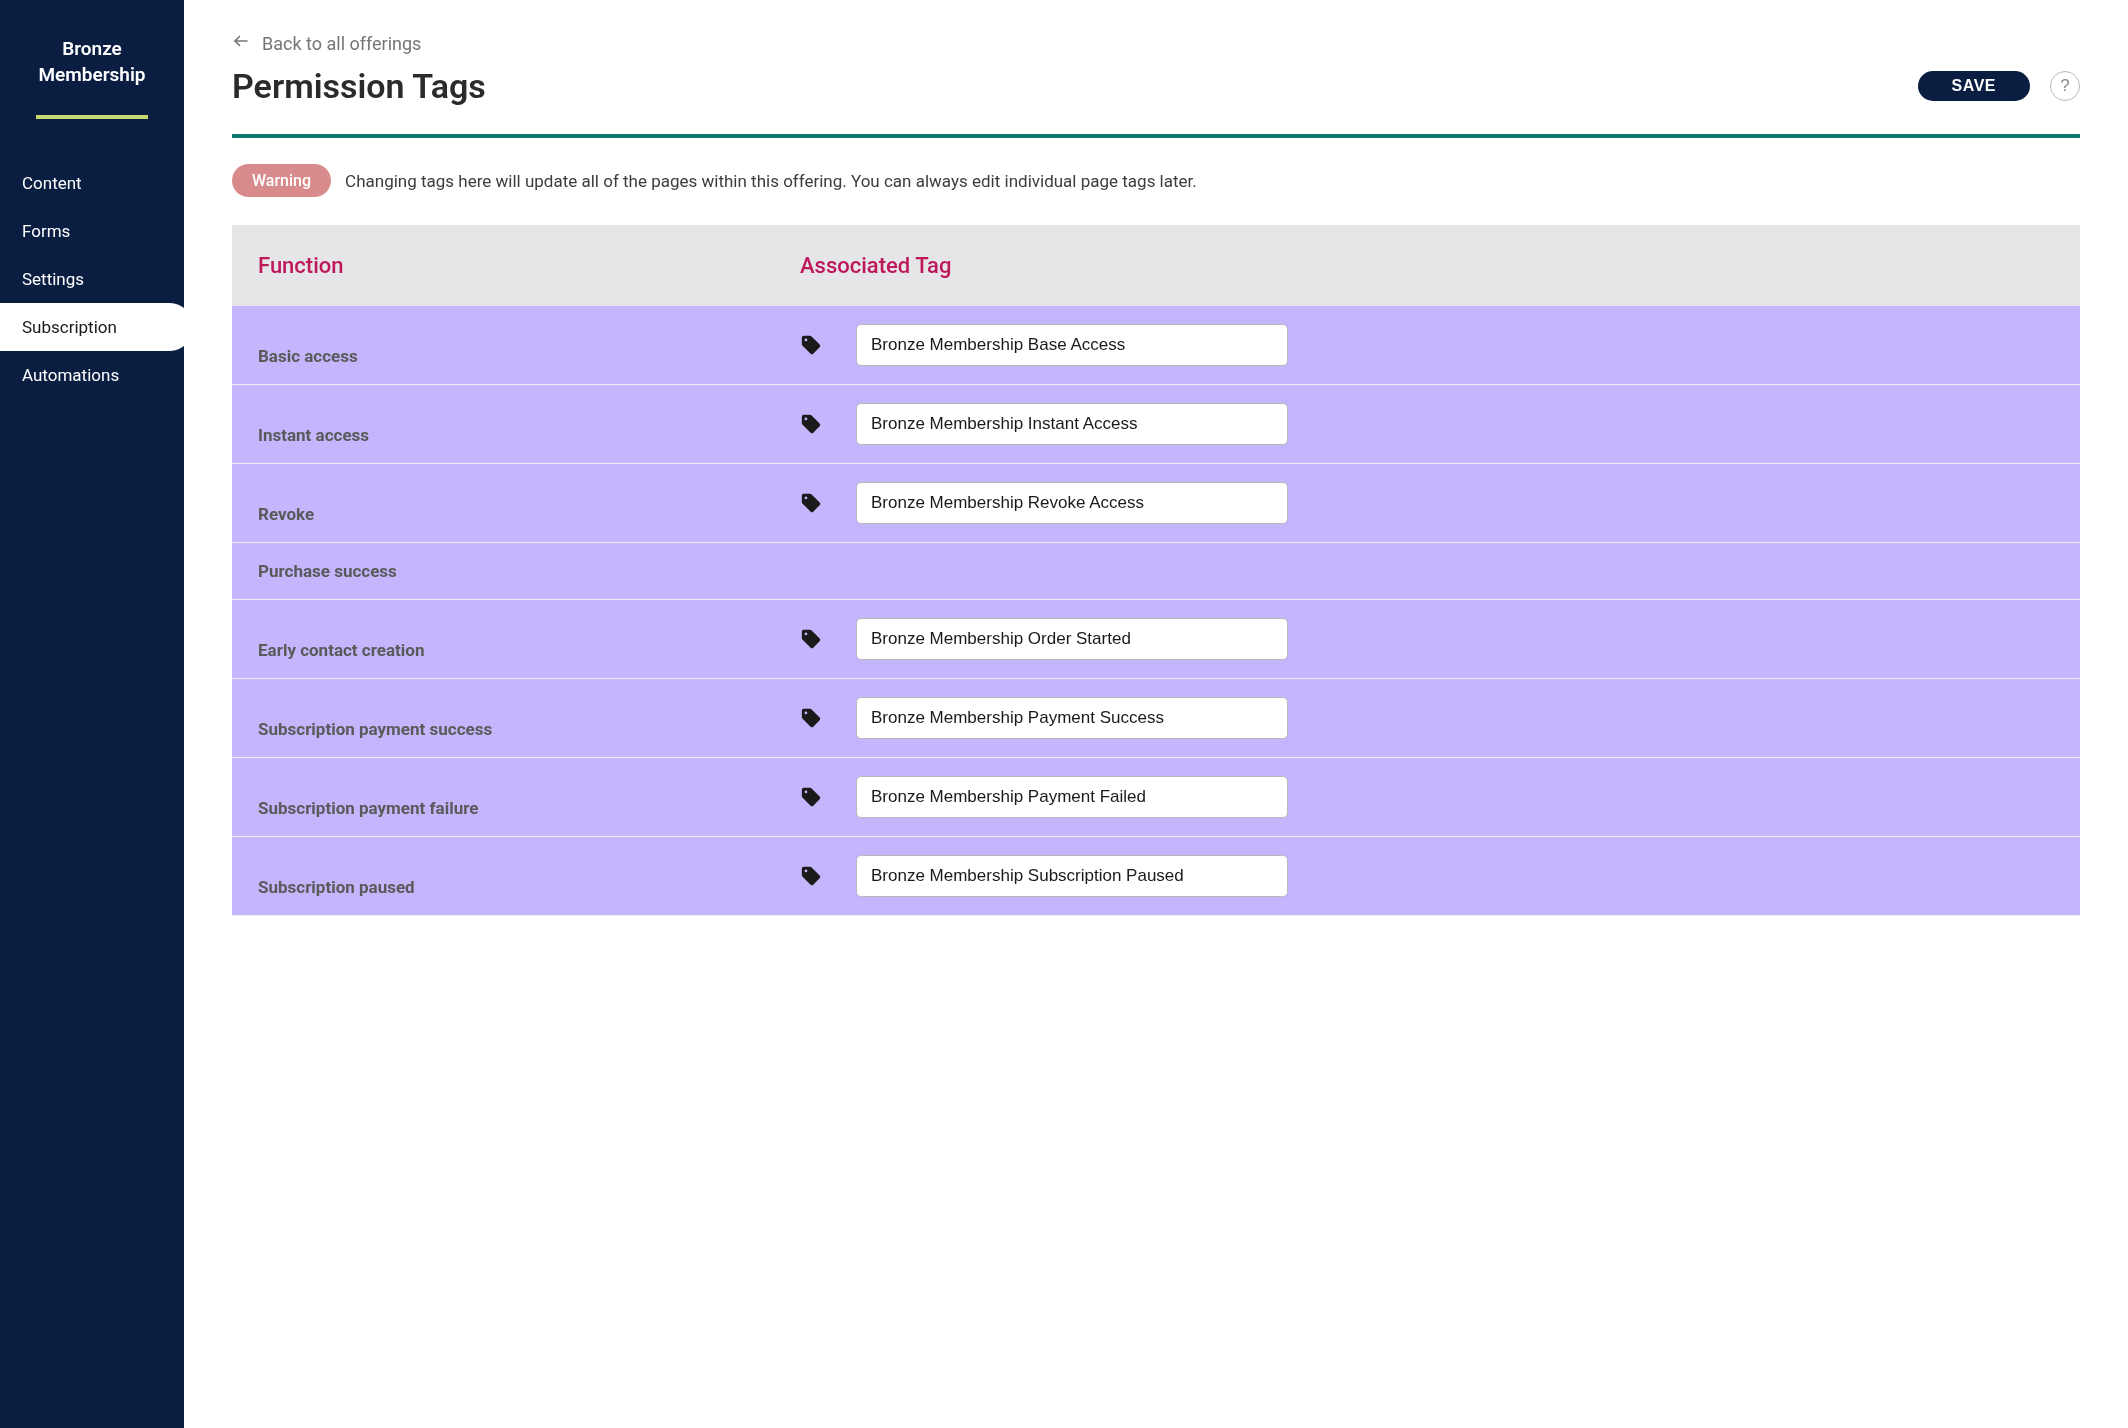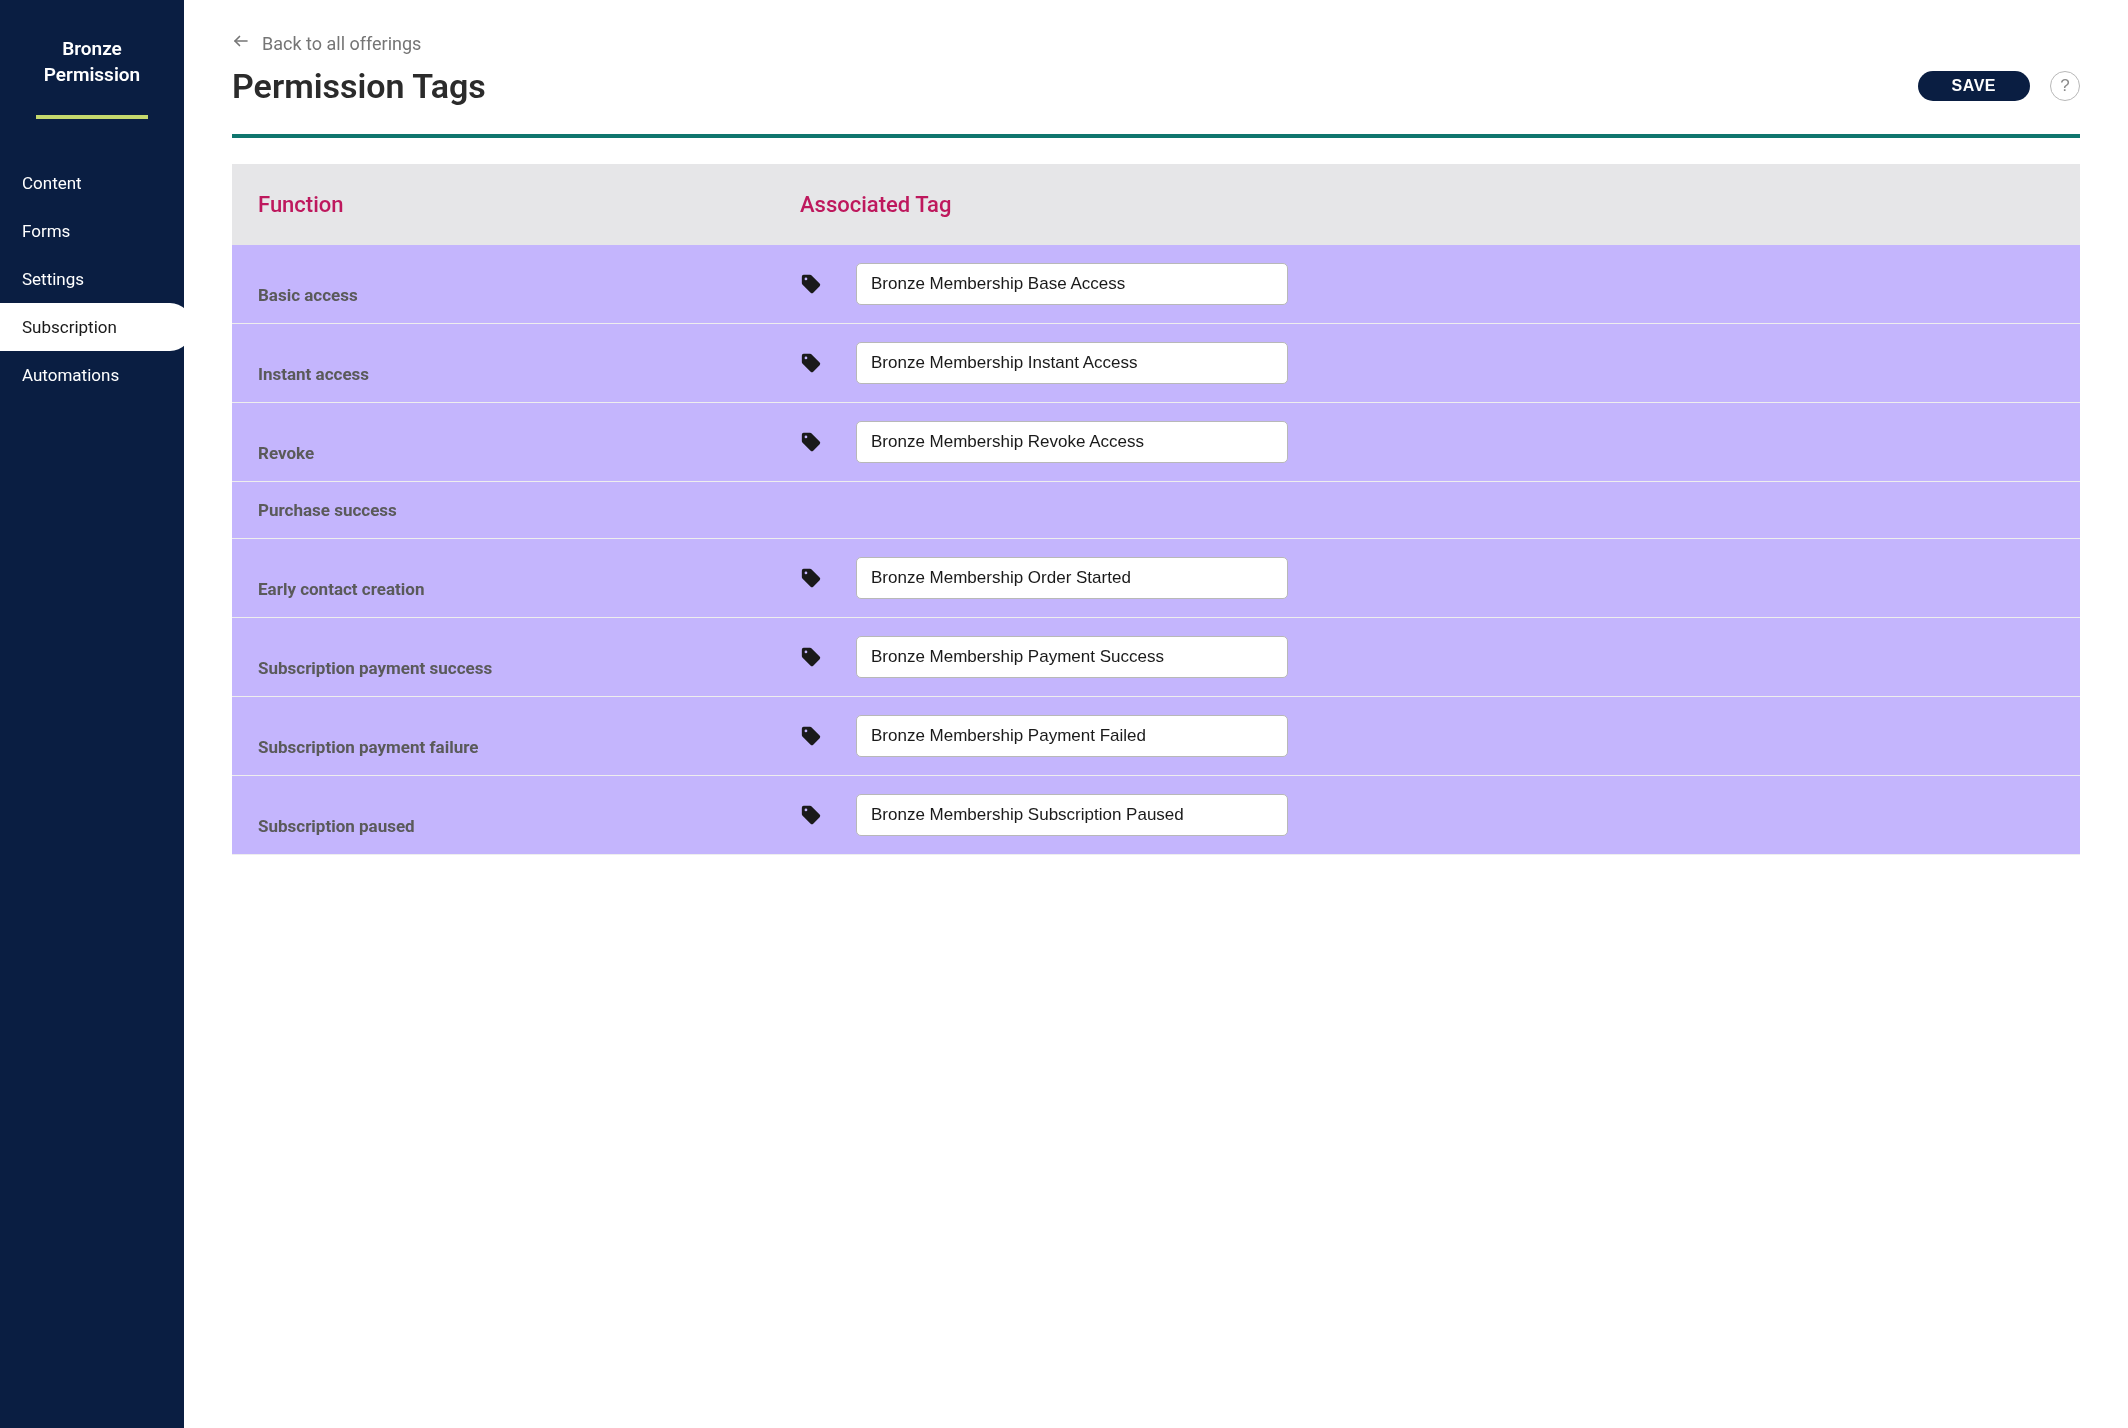--- a/index.html
+++ b/index.html
@@ -183,21 +183,21 @@
       border-radius: 5px;
       color: #1a1a1a;
       background: #fff;
     }
   </style>
 </head>
 <body>
 
 <div class="app">
   <nav class="sidebar">
-    <div class="sidebar-title">Bronze Permission</div>
+    <div class="sidebar-title">Bronze Membership</div>
     <div class="sidebar-divider"></div>
     <div id="sidebar-items">
         <div class="sidebar-item">Content</div>
         <div class="sidebar-item">Forms</div>
         <div class="sidebar-item">Settings</div>
         <div class="sidebar-item active">Subscription</div>
         <div class="sidebar-item">Automations</div>
       </div>
   </nav>
 
@@ -213,20 +213,24 @@
     </div>
 
     <div class="header-row">
       <h1 class="page-title">Permission Tags</h1>
       <div class="header-actions">
         <button class="save-button">SAVE</button>
         <button class="help-button">?</button>
       </div>
     </div>
 
+    <div class="warning-row">
+      <span class="warning-pill">Warning</span>
+      <span class="warning-text">Changing tags here will update all of the pages within this offering. You can always edit individual page tags later.</span>
+    </div>
 
     <div class="table">
       <div class="table-header">
         <div class="col-function th">Function</div>
         <div class="col-tag th">Associated Tag</div>
       </div>
       <div id="table-body">
           <div class="table-row">
             <div class="col-function"><span class="func-label">Basic access</span></div>
             <div class="col-tag">

